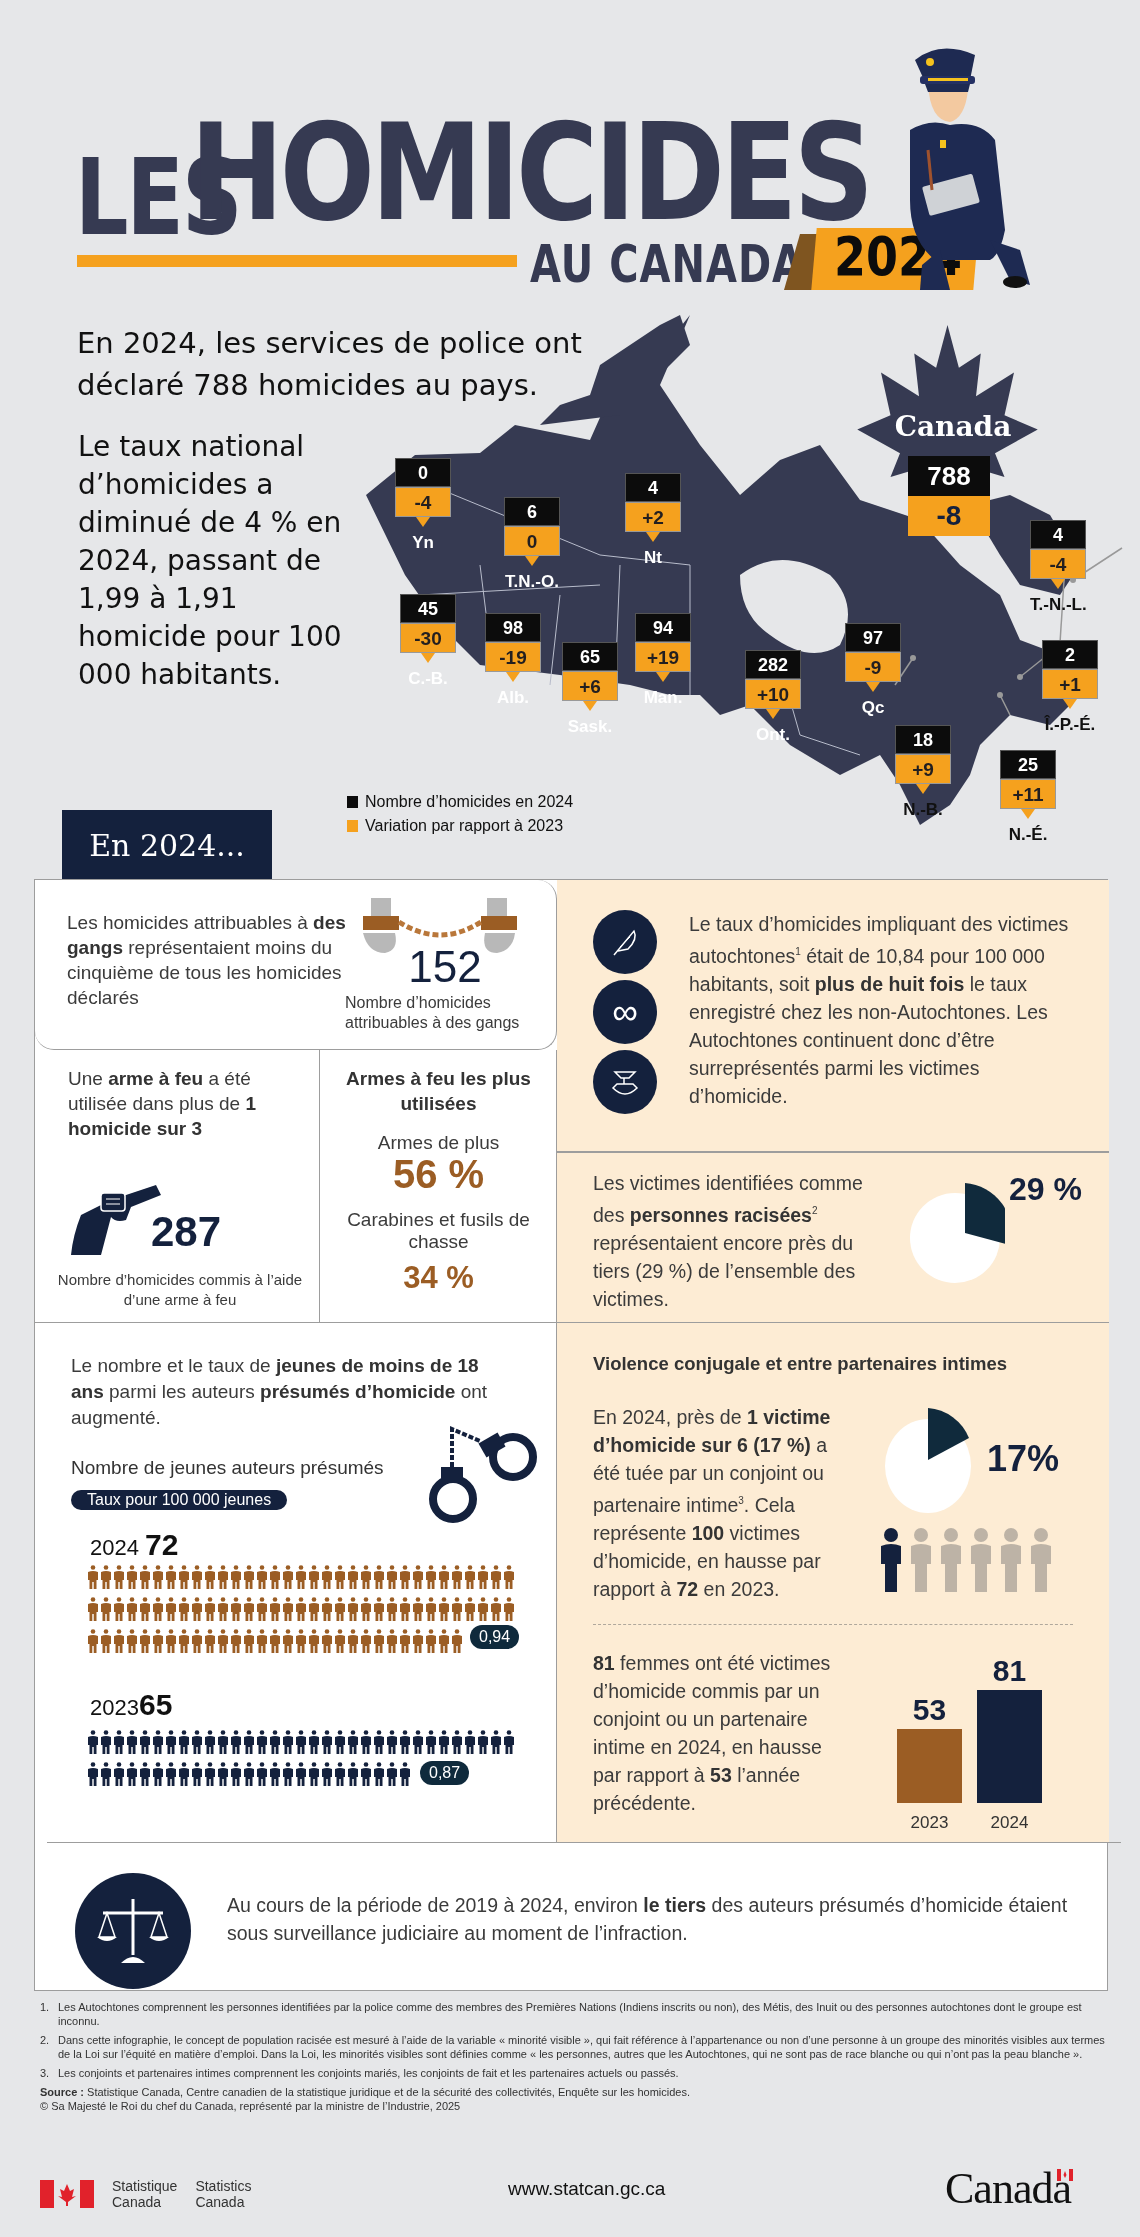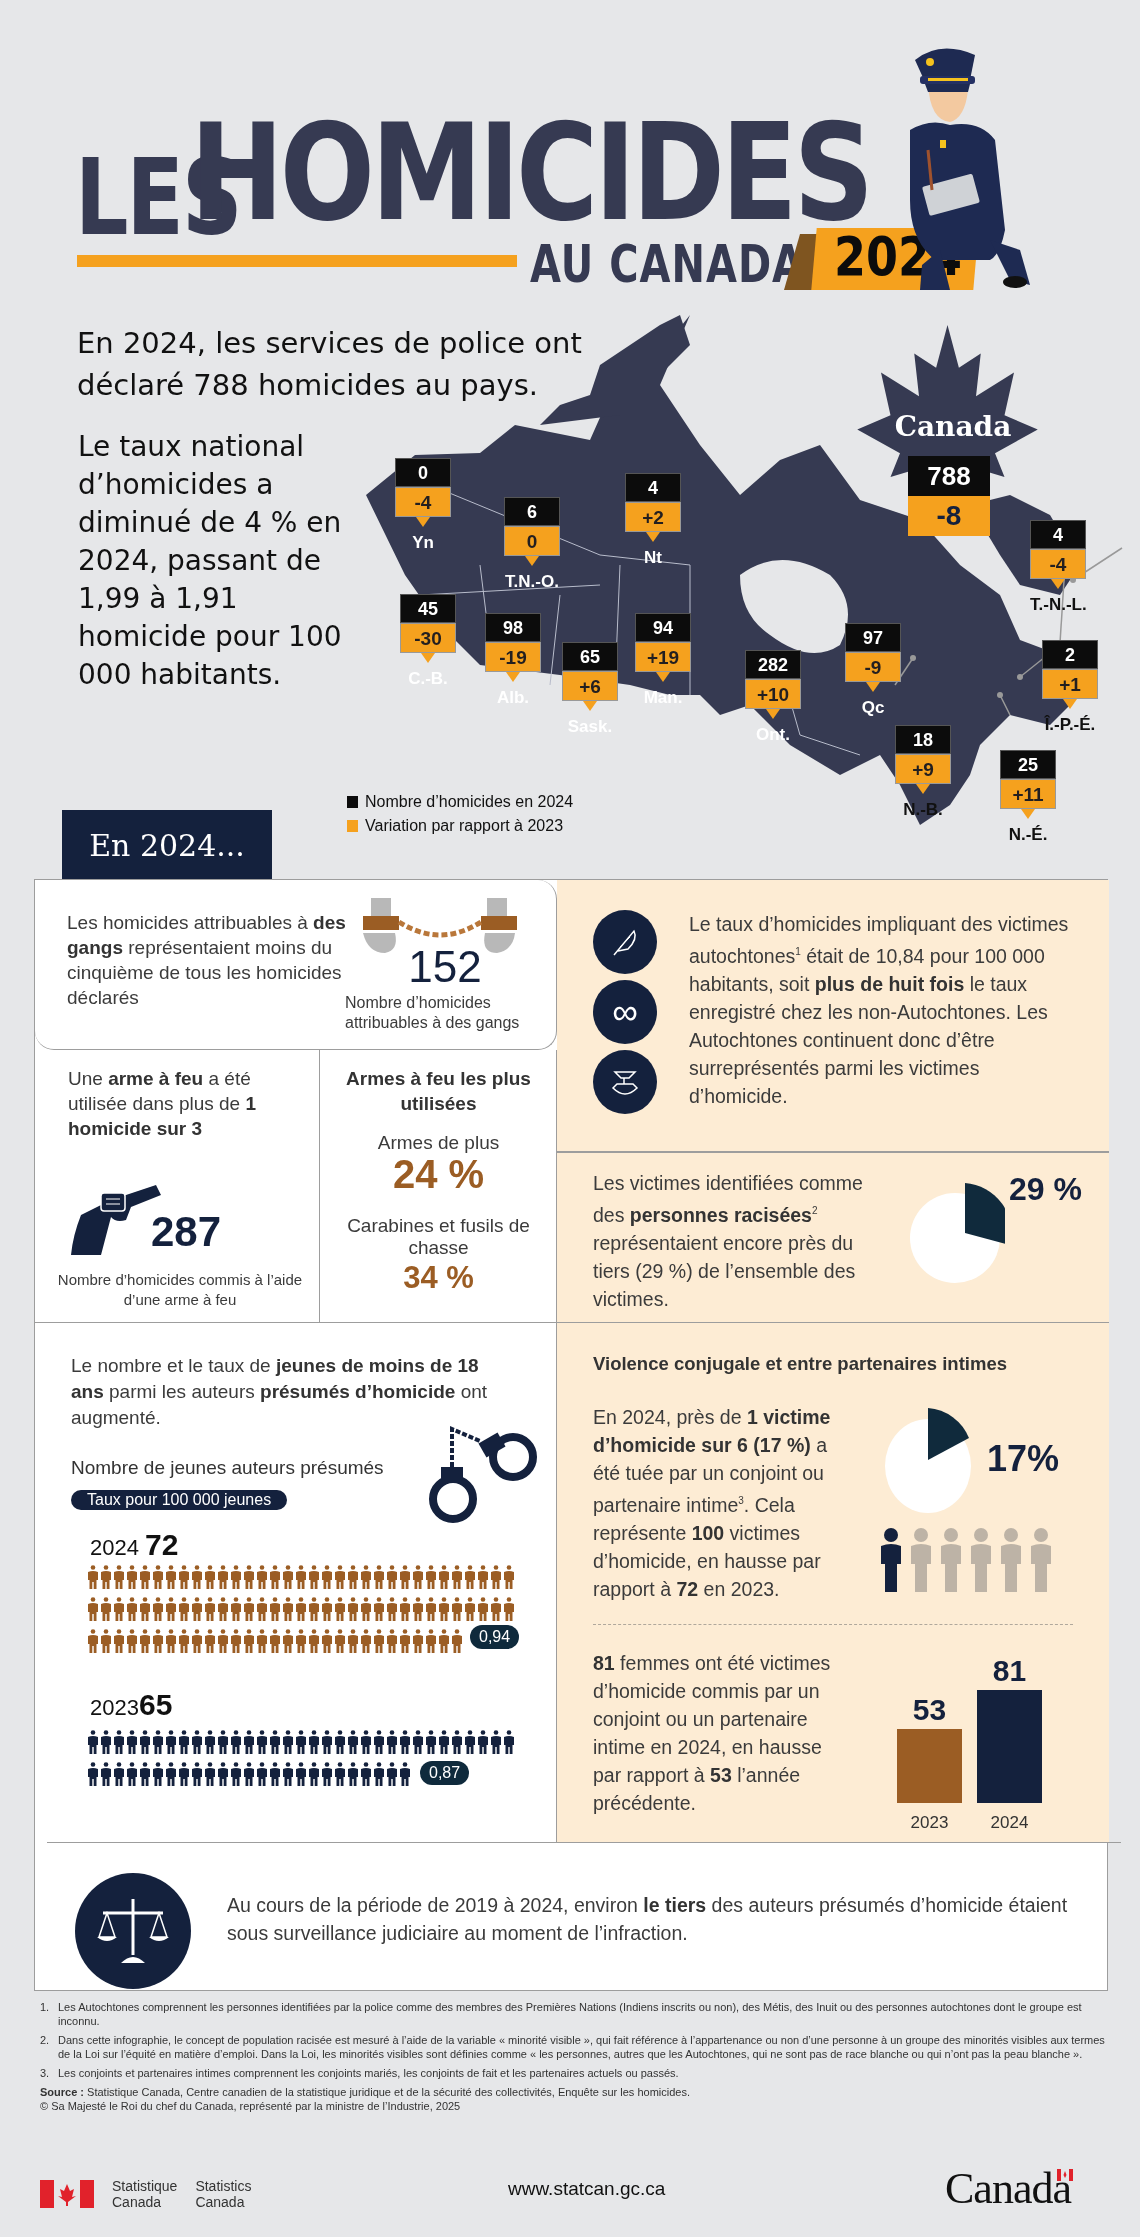--- a/index.html
+++ b/index.html
@@ -282,22 +282,22 @@
       <line x1="35" y1="24" x2="49" y2="24" stroke="#fff"></line>
         <line x1="35" y1="29" x2="49" y2="29" stroke="#fff"></line>
     </svg>
     <div class="navy" style="position:absolute;left:116px;top:158px;font-size:42px;font-weight:bold;">287</div>
     <div class="txt" style="position:absolute;left:20px;top:220px;width:250px;text-align:center;font-size:15px;line-height:20px;">Nombre d’homicides commis à l’aide d’une arme à feu</div>
   </div>
 
   <div class="cell" style="left:285px;top:170px;width:237px;height:273px;border-right-width:1px;border-bottom-width:1px;">
     <div style="position:absolute;left:0;top:16px;width:237px;text-align:center;font-size:19px;line-height:25px;font-weight:bold;color:#333;">Armes à feu les plus utilisées</div>
     <div class="txt" style="position:absolute;left:0;top:80px;width:237px;text-align:center;">Armes de plus</div>
-    <div class="brown" style="position:absolute;left:0;top:102px;width:237px;text-align:center;font-size:40px;font-weight:bold;">24 %</div>
-    <div class="txt" style="position:absolute;left:20px;top:165px;width:197px;text-align:center;line-height:22px;">Carabines et fusils de chasse</div>
+    <div class="brown" style="position:absolute;left:0;top:102px;width:237px;text-align:center;font-size:40px;font-weight:bold;">56 %</div>
+    <div class="txt" style="position:absolute;left:20px;top:159px;width:197px;text-align:center;line-height:22px;">Carabines et fusils de chasse</div>
     <div class="brown" style="position:absolute;left:0;top:210px;width:237px;text-align:center;font-size:31px;font-weight:bold;">34 %</div>
   </div>
 
   <div class="cell beige" style="left:522px;top:272px;width:552px;height:171px;border-top-width:1px;border-bottom-width:1px;">
     <div class="txt" style="position:absolute;left:36px;top:16px;width:300px;font-size:19.5px;line-height:28px;">
       <span>Les victimes identifiées comme des </span><b>personnes racisées</b><sup style="font-size:10px">2</sup><span> représentaient encore près du tiers (29 %) de l’ensemble des victimes.</span>
     </div>
     <svg style="position:absolute;left:348px;top:30px;width:100px;height:100px" viewBox="0 0 100 100">
       <circle cx="50" cy="55" r="45" fill="#fff"></circle>
       <path d="M60 50 L60 0 A50 50 0 0 1 105 62 Z" fill="#102a3c"></path>

